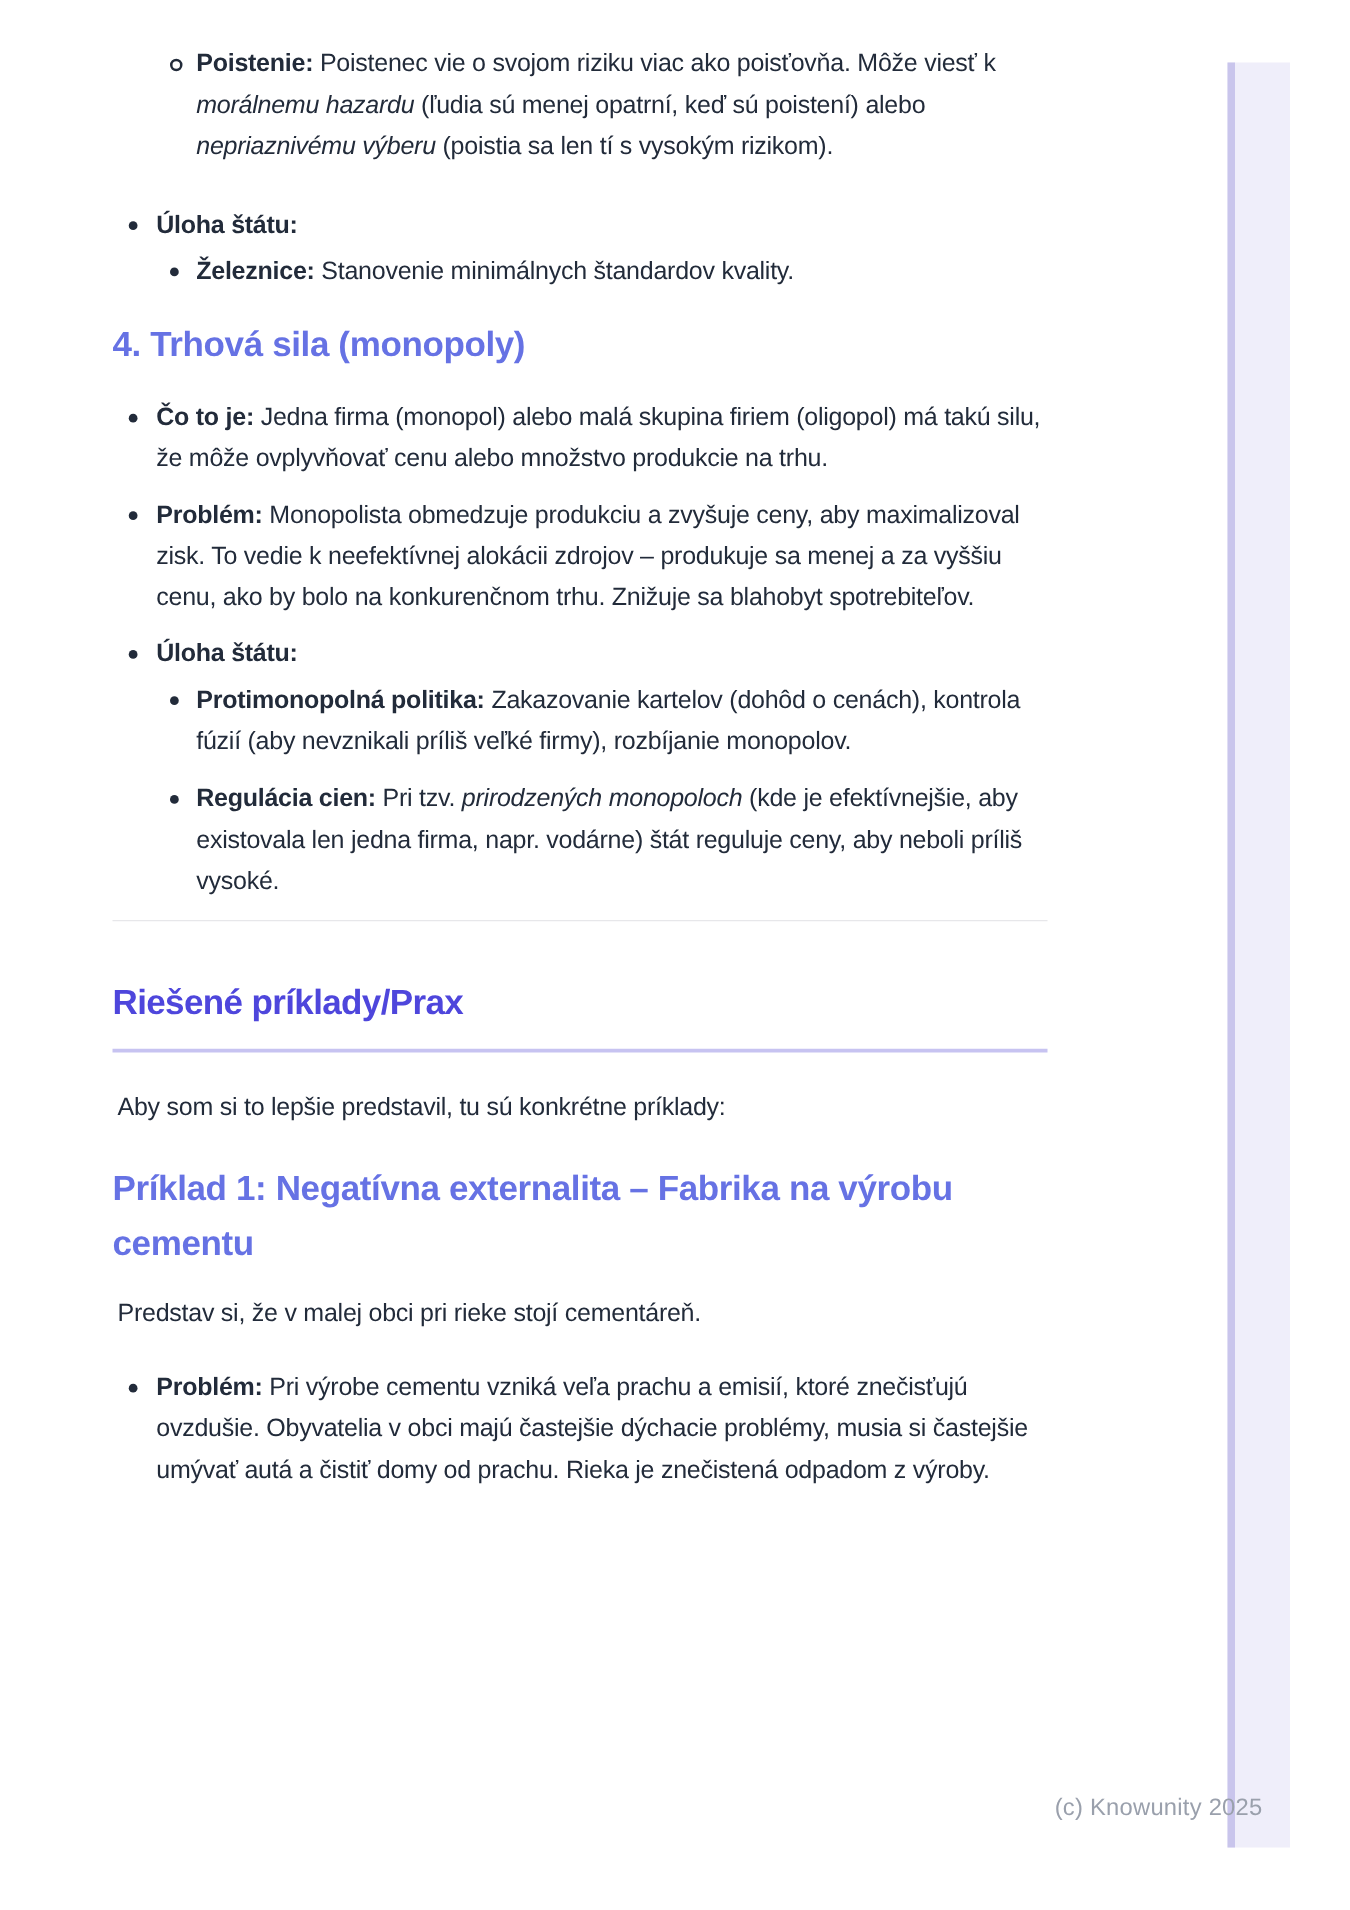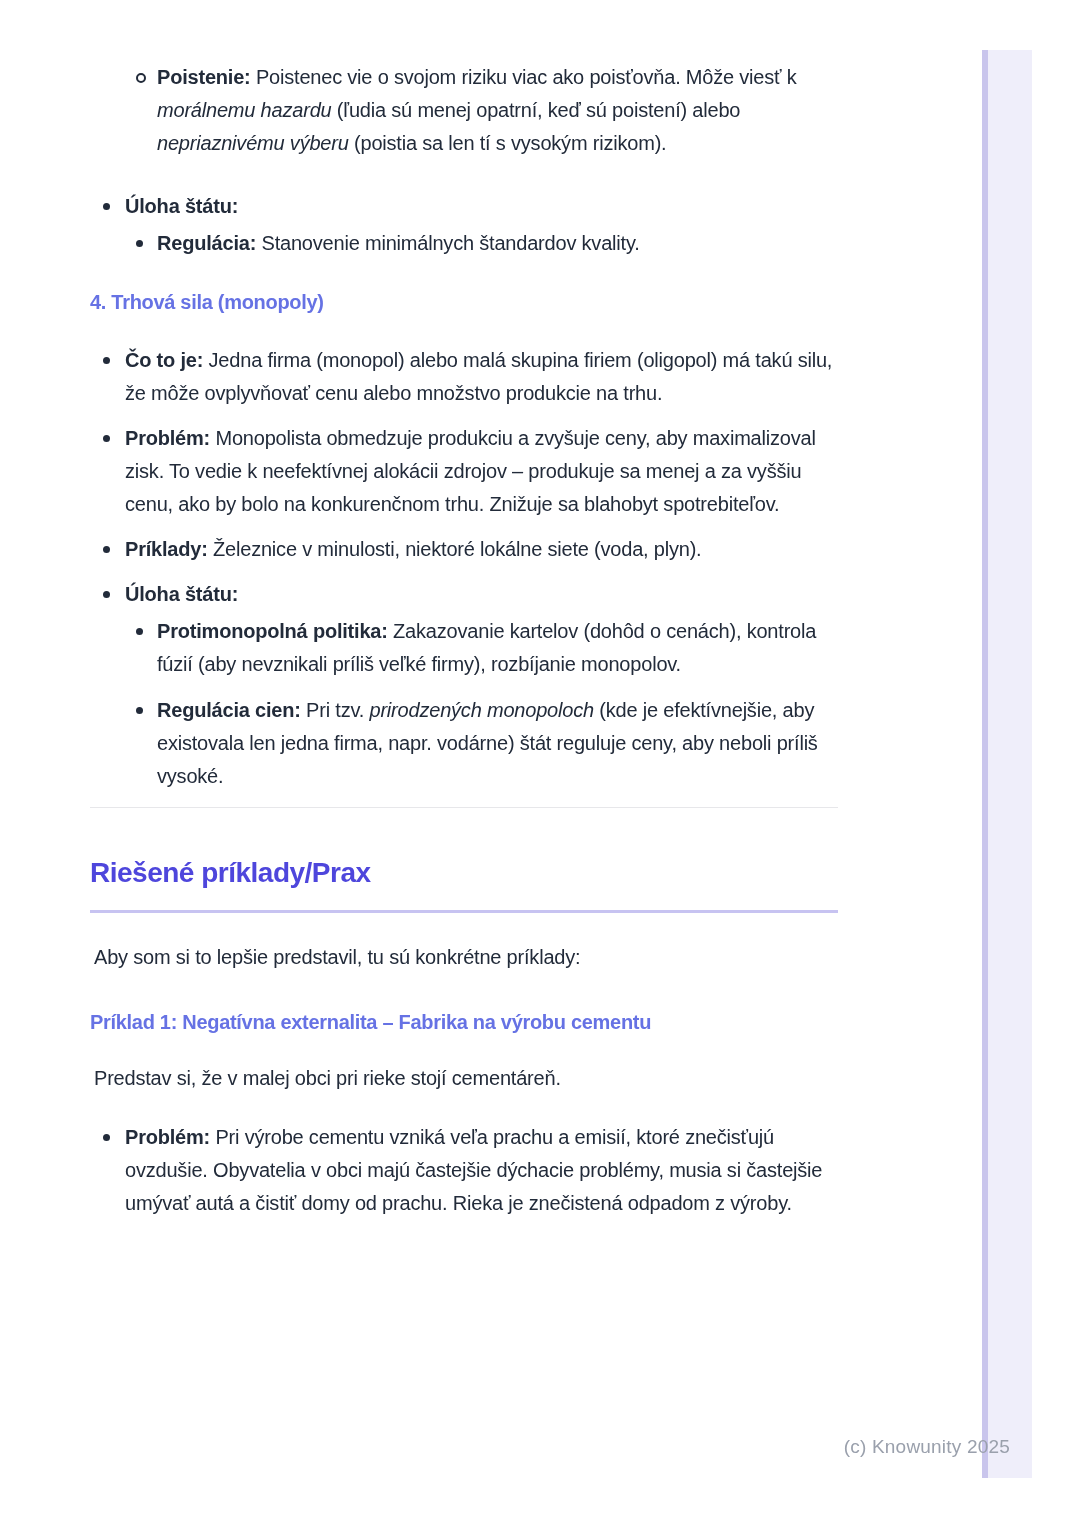--- a/index.html
+++ b/index.html
@@ -31,21 +31,21 @@
     top: 50px; right: 48px;
     width: 50px; height: 1428px;
     background: var(--strip);
     border-left: 6px solid var(--strip-border);
     z-index: 1;
   }
   .content {
     position: absolute;
     left: 90px; top: 0;
     width: 748px;
-    padding-top: 61px;
+    padding-top: 35px;
     font-size: 20px;
     line-height: 33px;
     letter-spacing: -0.2px;
   }
   ul { list-style: none; margin: 0; padding: 0; }
   li { position: relative; }
   li.l1 { padding-left: 35px; }
   li.l2 { padding-left: 67px; }
   li::before {
     content: "";
@@ -71,21 +71,21 @@
   .i { font-style: italic; }
   h1 {
     font-size: 28px; line-height: 50px; font-weight: 700;
     color: var(--h1);
     margin: 40px 0 28px;
     padding-bottom: 12px;
     border-bottom: 3px solid var(--h1-underline);
     letter-spacing: -0.5px;
   }
   h2 {
-    font-size: 20px; line-height: 40px; font-weight: 700;
+    font-size: 28px; line-height: 40px; font-weight: 700;
     color: var(--h2);
     margin: 22px 0;
     letter-spacing: -0.3px;
   }
   h2.example { line-height: 44px; margin: 26px 0 18px; }
   hr.section-divider {
     border: none;
     border-top: 1px solid var(--divider);
     margin: 14px 0 0;
   }
@@ -111,31 +111,30 @@
   <main class="content">
 
     <ul>
       <li class="l2 circle"><span class="b">Poistenie:</span><span> Poistenec vie o svojom riziku viac ako poisťovňa. Môže viesť k </span><span class="i">morálnemu hazardu</span><span> (ľudia sú menej opatrní, keď sú poistení) alebo </span><span class="i">nepriaznivému výberu</span><span> (poistia sa len tí s vysokým rizikom).</span></li>
     </ul>
 
     <ul class="top-gap">
       <li class="l1">
         <span><span class="b">Úloha štátu:</span></span>
         <ul class="nested">
-          <li class="l2"><span class="b">Regulácia:</span><span> Stanovenie minimálnych štandardov kvality.</span></li>
+          <li class="l2"><span class="b">Železnice:</span><span> Stanovenie minimálnych štandardov kvality.</span></li>
         </ul>
       </li>
     </ul>
 
     <h2>4. Trhová sila (monopoly)</h2>
 
     <ul>
       <li class="l1"><span class="b">Čo to je:</span><span> Jedna firma (monopol) alebo malá skupina firiem (oligopol) má takú silu, že môže ovplyvňovať cenu alebo množstvo produkcie na trhu.</span></li>
       <li class="l1"><span class="b">Problém:</span><span> Monopolista obmedzuje produkciu a zvyšuje ceny, aby maximalizoval zisk. To vedie k neefektívnej alokácii zdrojov – produkuje sa menej a za vyššiu cenu, ako by bolo na konkurenčnom trhu. Znižuje sa blahobyt spotrebiteľov.</span></li>
-      <li class="l1"><span class="b">Príklady:</span><span> Železnice v minulosti, niektoré lokálne siete (voda, plyn).</span></li>
       <li class="l1">
         <span><span class="b">Úloha štátu:</span></span>
         <ul class="nested">
           <li class="l2"><span class="b">Protimonopolná politika:</span><span> Zakazovanie kartelov (dohôd o cenách), kontrola fúzií (aby nevznikali príliš veľké firmy), rozbíjanie monopolov.</span></li>
           <li class="l2"><span class="b">Regulácia cien:</span><span> Pri tzv. </span><span class="i">prirodzených monopoloch</span><span> (kde je efektívnejšie, aby existovala len jedna firma, napr. vodárne) štát reguluje ceny, aby neboli príliš vysoké.</span></li>
         </ul>
       </li>
     </ul>
 
     <hr class="section-divider">

